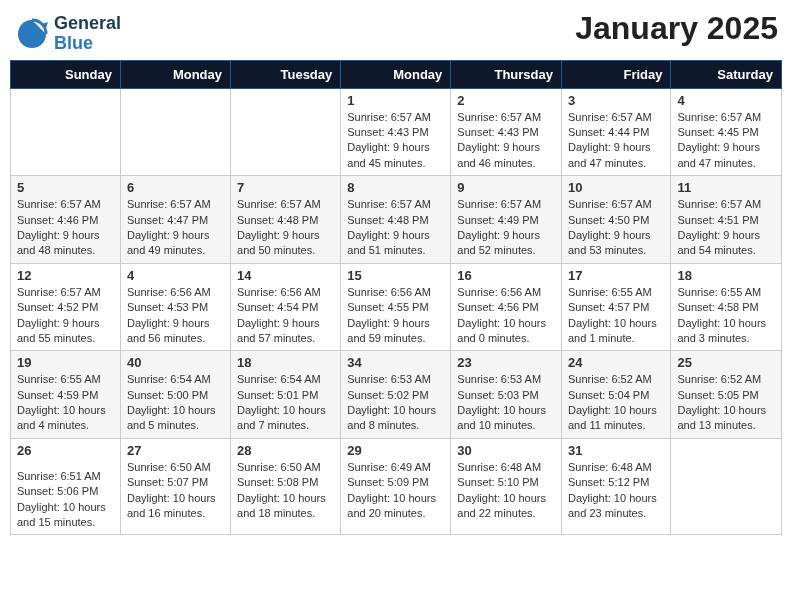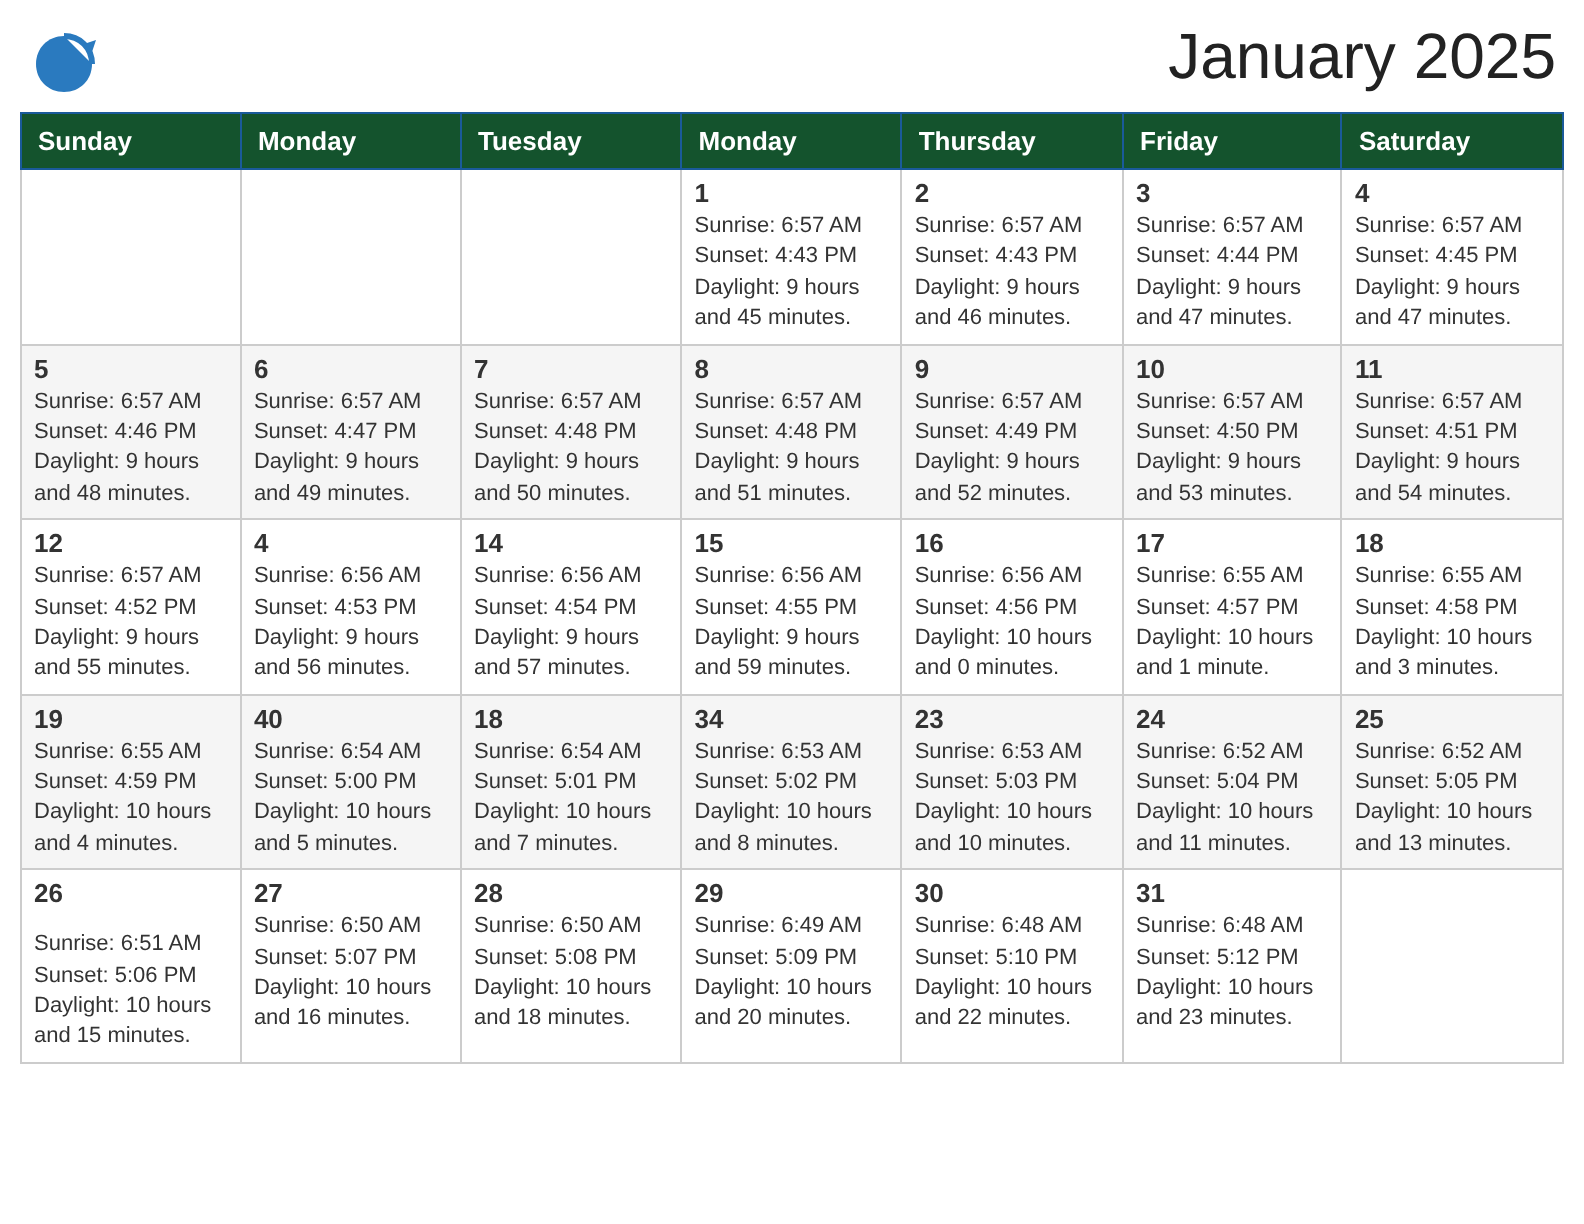--- a/index.html
+++ b/index.html
@@ -35,36 +35,36 @@
       width: 36px;
       height: 36px;
       margin-right: 4px;
       position: relative;
     }
     .title-block {
       text-align: right;
     }
     .month-title {
       font-size: 32px;
-      font-weight: normal;
+      font-weight: bold;
       color: #222;
     }
     .location {
       font-size: 15px;
       color: #333;
     }
     .calendar {
       width: 100%;
       border-collapse: collapse;
       border: 1px solid #ccc;
     }
     .calendar th {
-      background-color: #14532d;
+      background-color: #0f172a;
       color: #fff;
-      text-align: left;
+      text-align: right;
       padding: 6px 8px;
       font-size: 13px;
       font-weight: bold;
       border: 1px solid #1a5a9a;
     }
     .calendar td {
       vertical-align: top;
       border: 1px solid #ccc;
       padding: 4px 6px;
       width: 113px;
@@ -94,20 +94,24 @@
 <body>
 
 <div class="header">
   <div class="logo">
     <div class="logo-icon">
       <svg width="36" height="36" viewBox="0 0 36 36">
         <path d="M18 4 C10 4 4 10 4 18 C4 26 10 32 18 32 C26 32 32 26 32 18" fill="#2a7abf"></path>
         <path d="M18 4 C26 4 32 10 32 18" fill="none" stroke="#2a7abf" stroke-width="3"></path>
         <path d="M28 8 L34 6 L32 12 Z" fill="#2a7abf"></path>
       </svg>
+    </div>
+    <div class="logo-text">
+      <div>General</div>
+      <div><span>Blue</span></div>
     </div>
   </div>
   <div class="title-block">
     <div class="month-title">January 2025</div>
   </div>
 </div>
 
 <table class="calendar">
   <thead>
     <tr>

